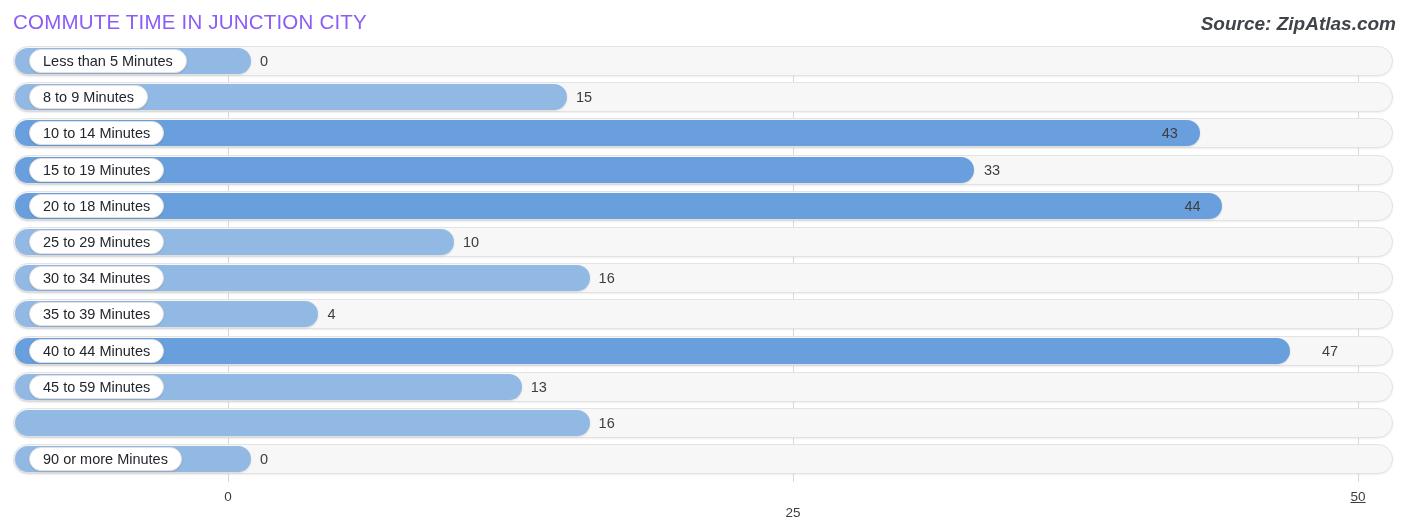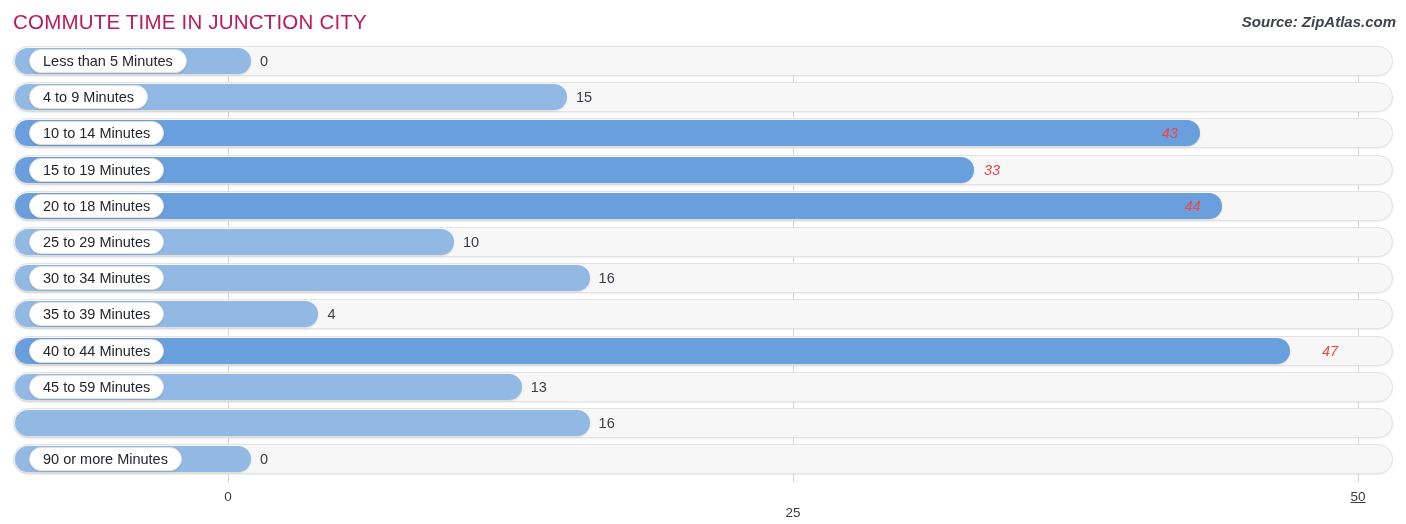--- a/index.html
+++ b/index.html
@@ -18,28 +18,28 @@
   #chart-header {
     position: absolute;
     top: 0; left: 0;
     width: 1406px; height: 46px;
   }
   #page-title {
     position: absolute;
     left: 13px; top: 10px;
     font-size: 20.5px;
     letter-spacing: .2px;
-    color: #be185d;
+    color: #8b5cf6;
     font-weight: 400;
     white-space: nowrap;
   }
   #source-label {
     position: absolute;
     right: 10px; top: 13px;
-    font-size: 15px;
+    font-size: 19px;
     font-style: italic;
     font-weight: bold;
     color: #40434a;
     white-space: nowrap;
   }
 
   
   #plot-area {
     position: absolute;
     left: 0; top: 46px;
@@ -106,21 +106,21 @@
   
   .row-value {
     position: absolute;
     top: 0; height: 30px;
     display: flex;
     align-items: center;
     font-size: 14.5px;
     white-space: nowrap;
   }
   .row-value.outside { color: #3a3d44; }
-  .row-value.inside  { color: #ef4444; font-style: italic; }
+  .row-value.inside  { color: #404040; }
 
   
   #x-axis {
     position: absolute;
     left: 0; top: 486px;
     width: 1406px; height: 38px;
   }
   .axis-tick {
     position: absolute;
     top: 3px;
@@ -147,21 +147,21 @@
   <div id="rows-wrap">
       <div class="bar-row">
         <div class="row-track"></div>
         <div class="row-bar light" style="width: 236px;"></div>
         <div class="row-label">Less than 5 Minutes</div>
         <div class="row-value outside" style="left: 260px;">0</div>
       </div>
       <div class="bar-row">
         <div class="row-track"></div>
         <div class="row-bar light" style="width: 552px;"></div>
-        <div class="row-label">4 to 9 Minutes</div>
+        <div class="row-label">8 to 9 Minutes</div>
         <div class="row-value outside" style="left: 576px;">15</div>
       </div>
       <div class="bar-row">
         <div class="row-track"></div>
         <div class="row-bar" style="width: 1184.8px;"></div>
         <div class="row-label">10 to 14 Minutes</div>
         <div class="row-value inside" style="left: 1161.8px;">43</div>
       </div>
       <div class="bar-row">
         <div class="row-track"></div>

